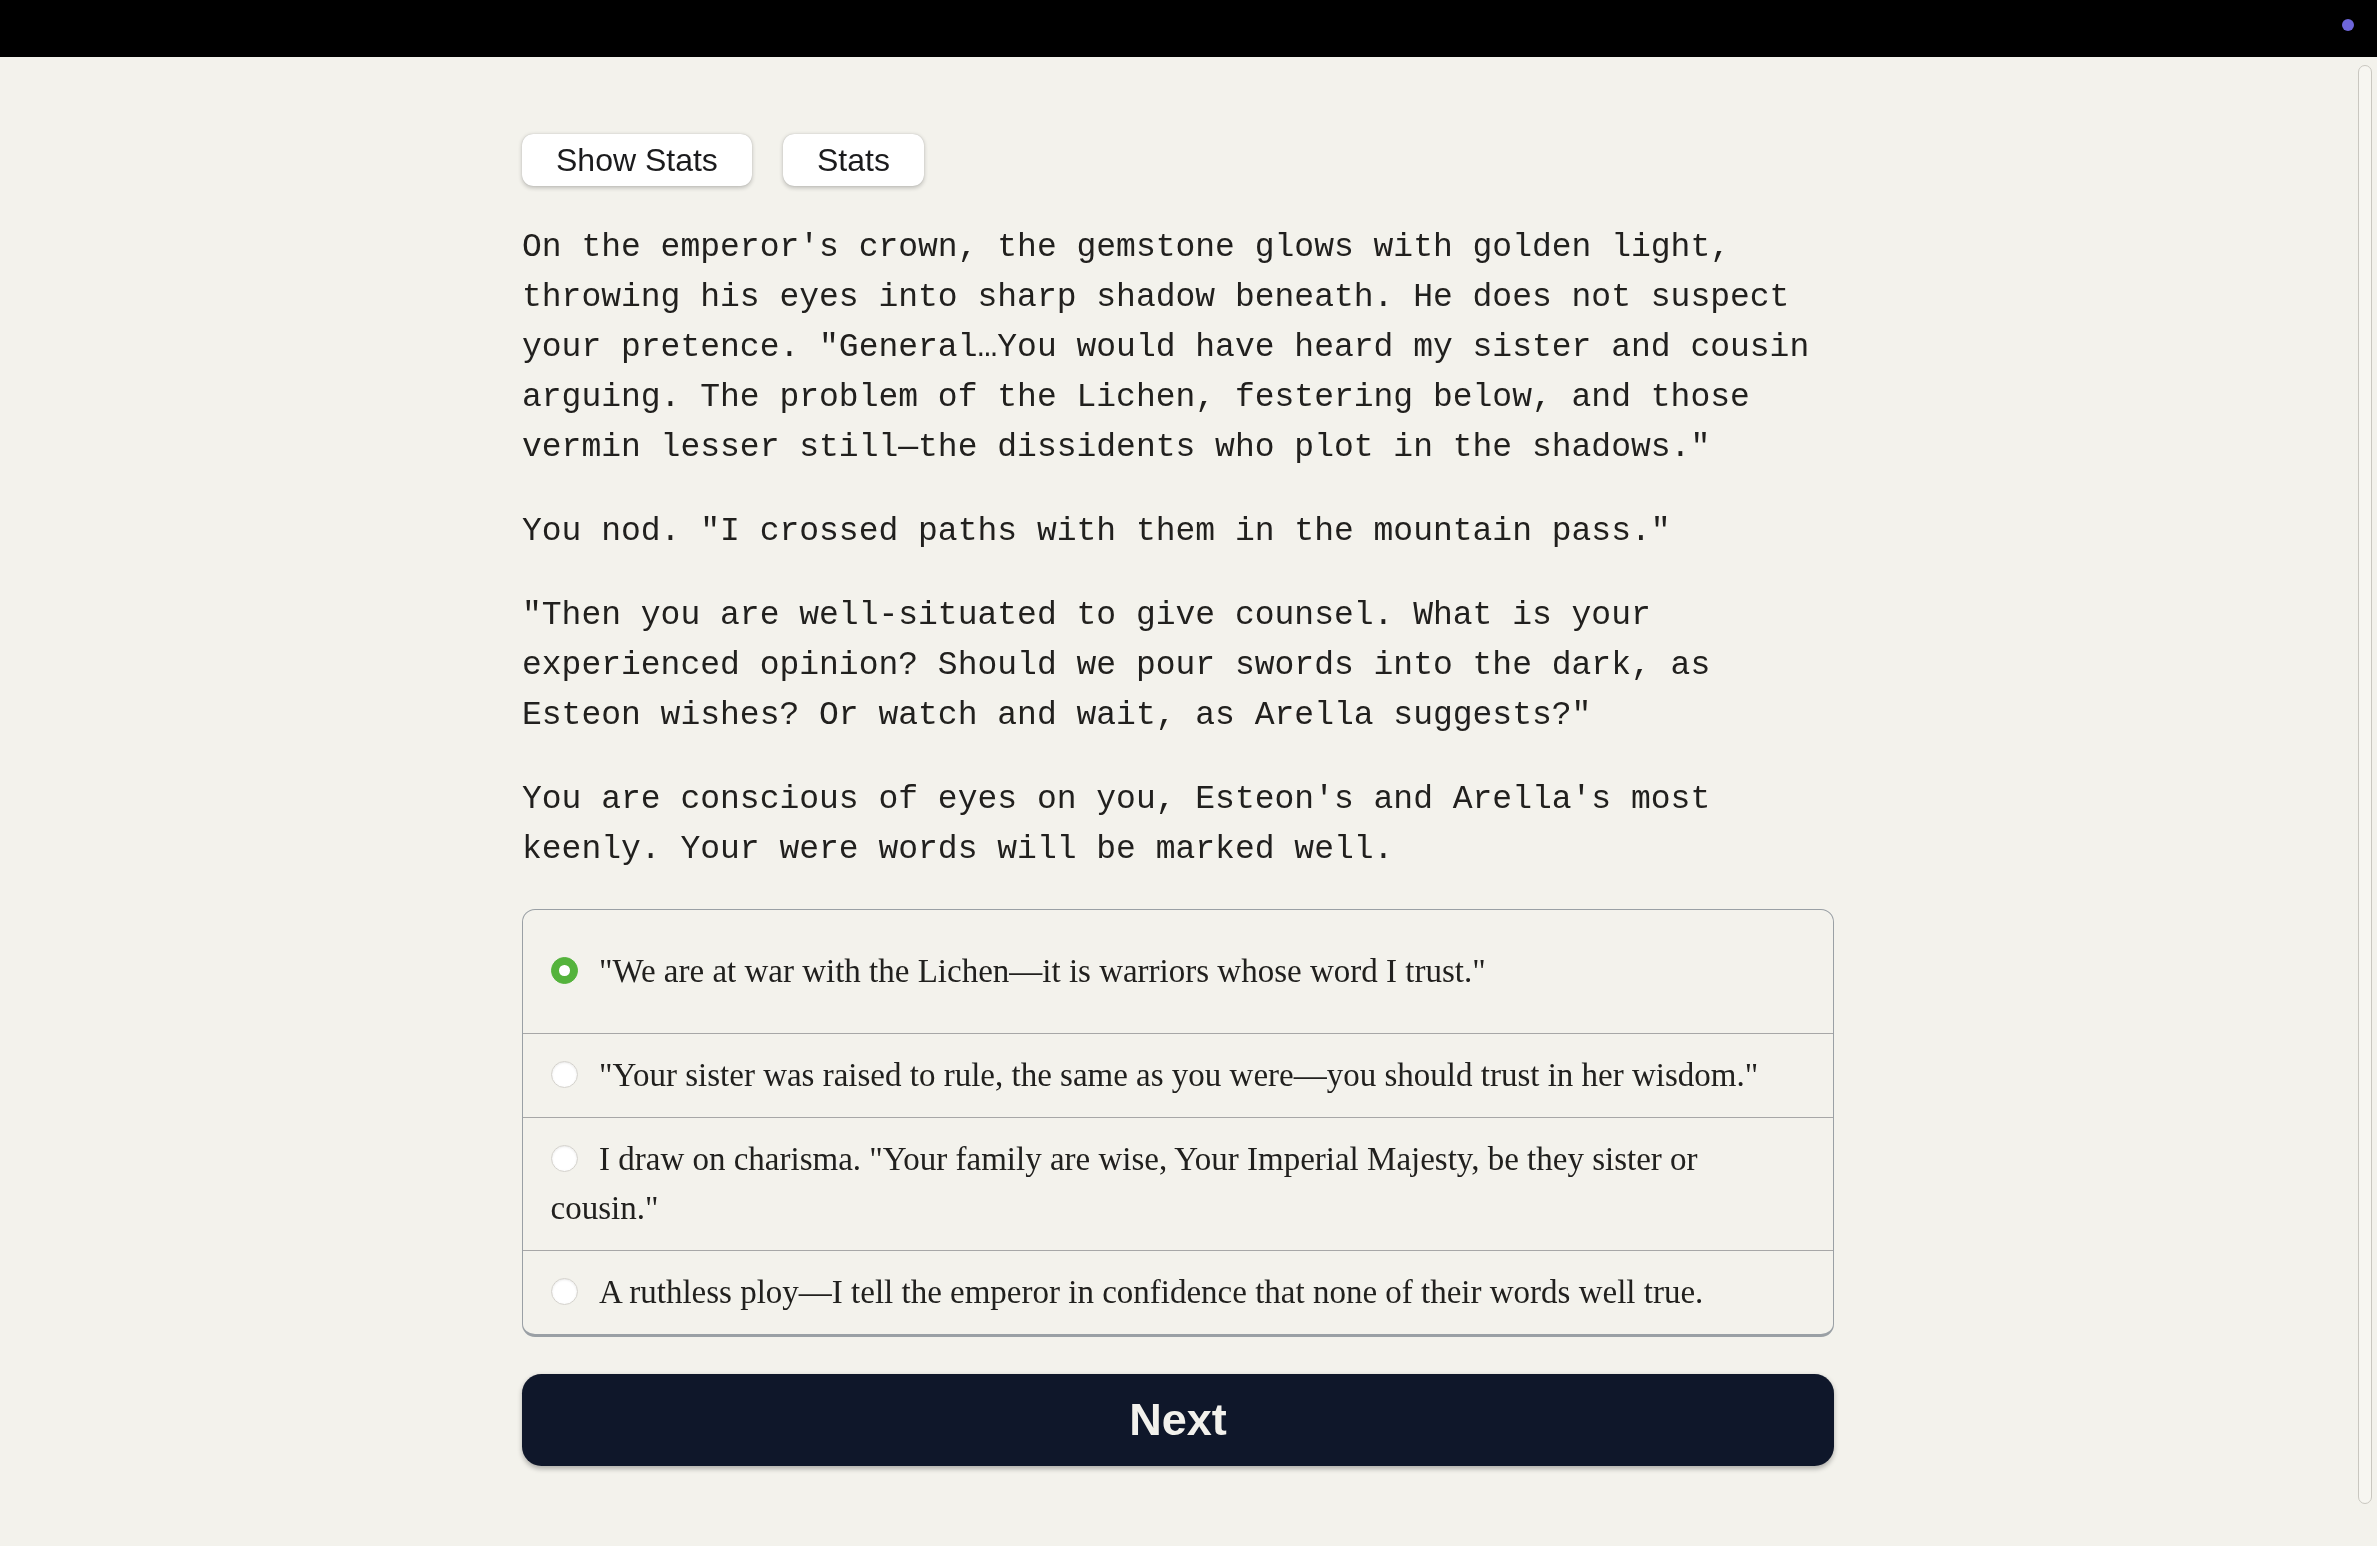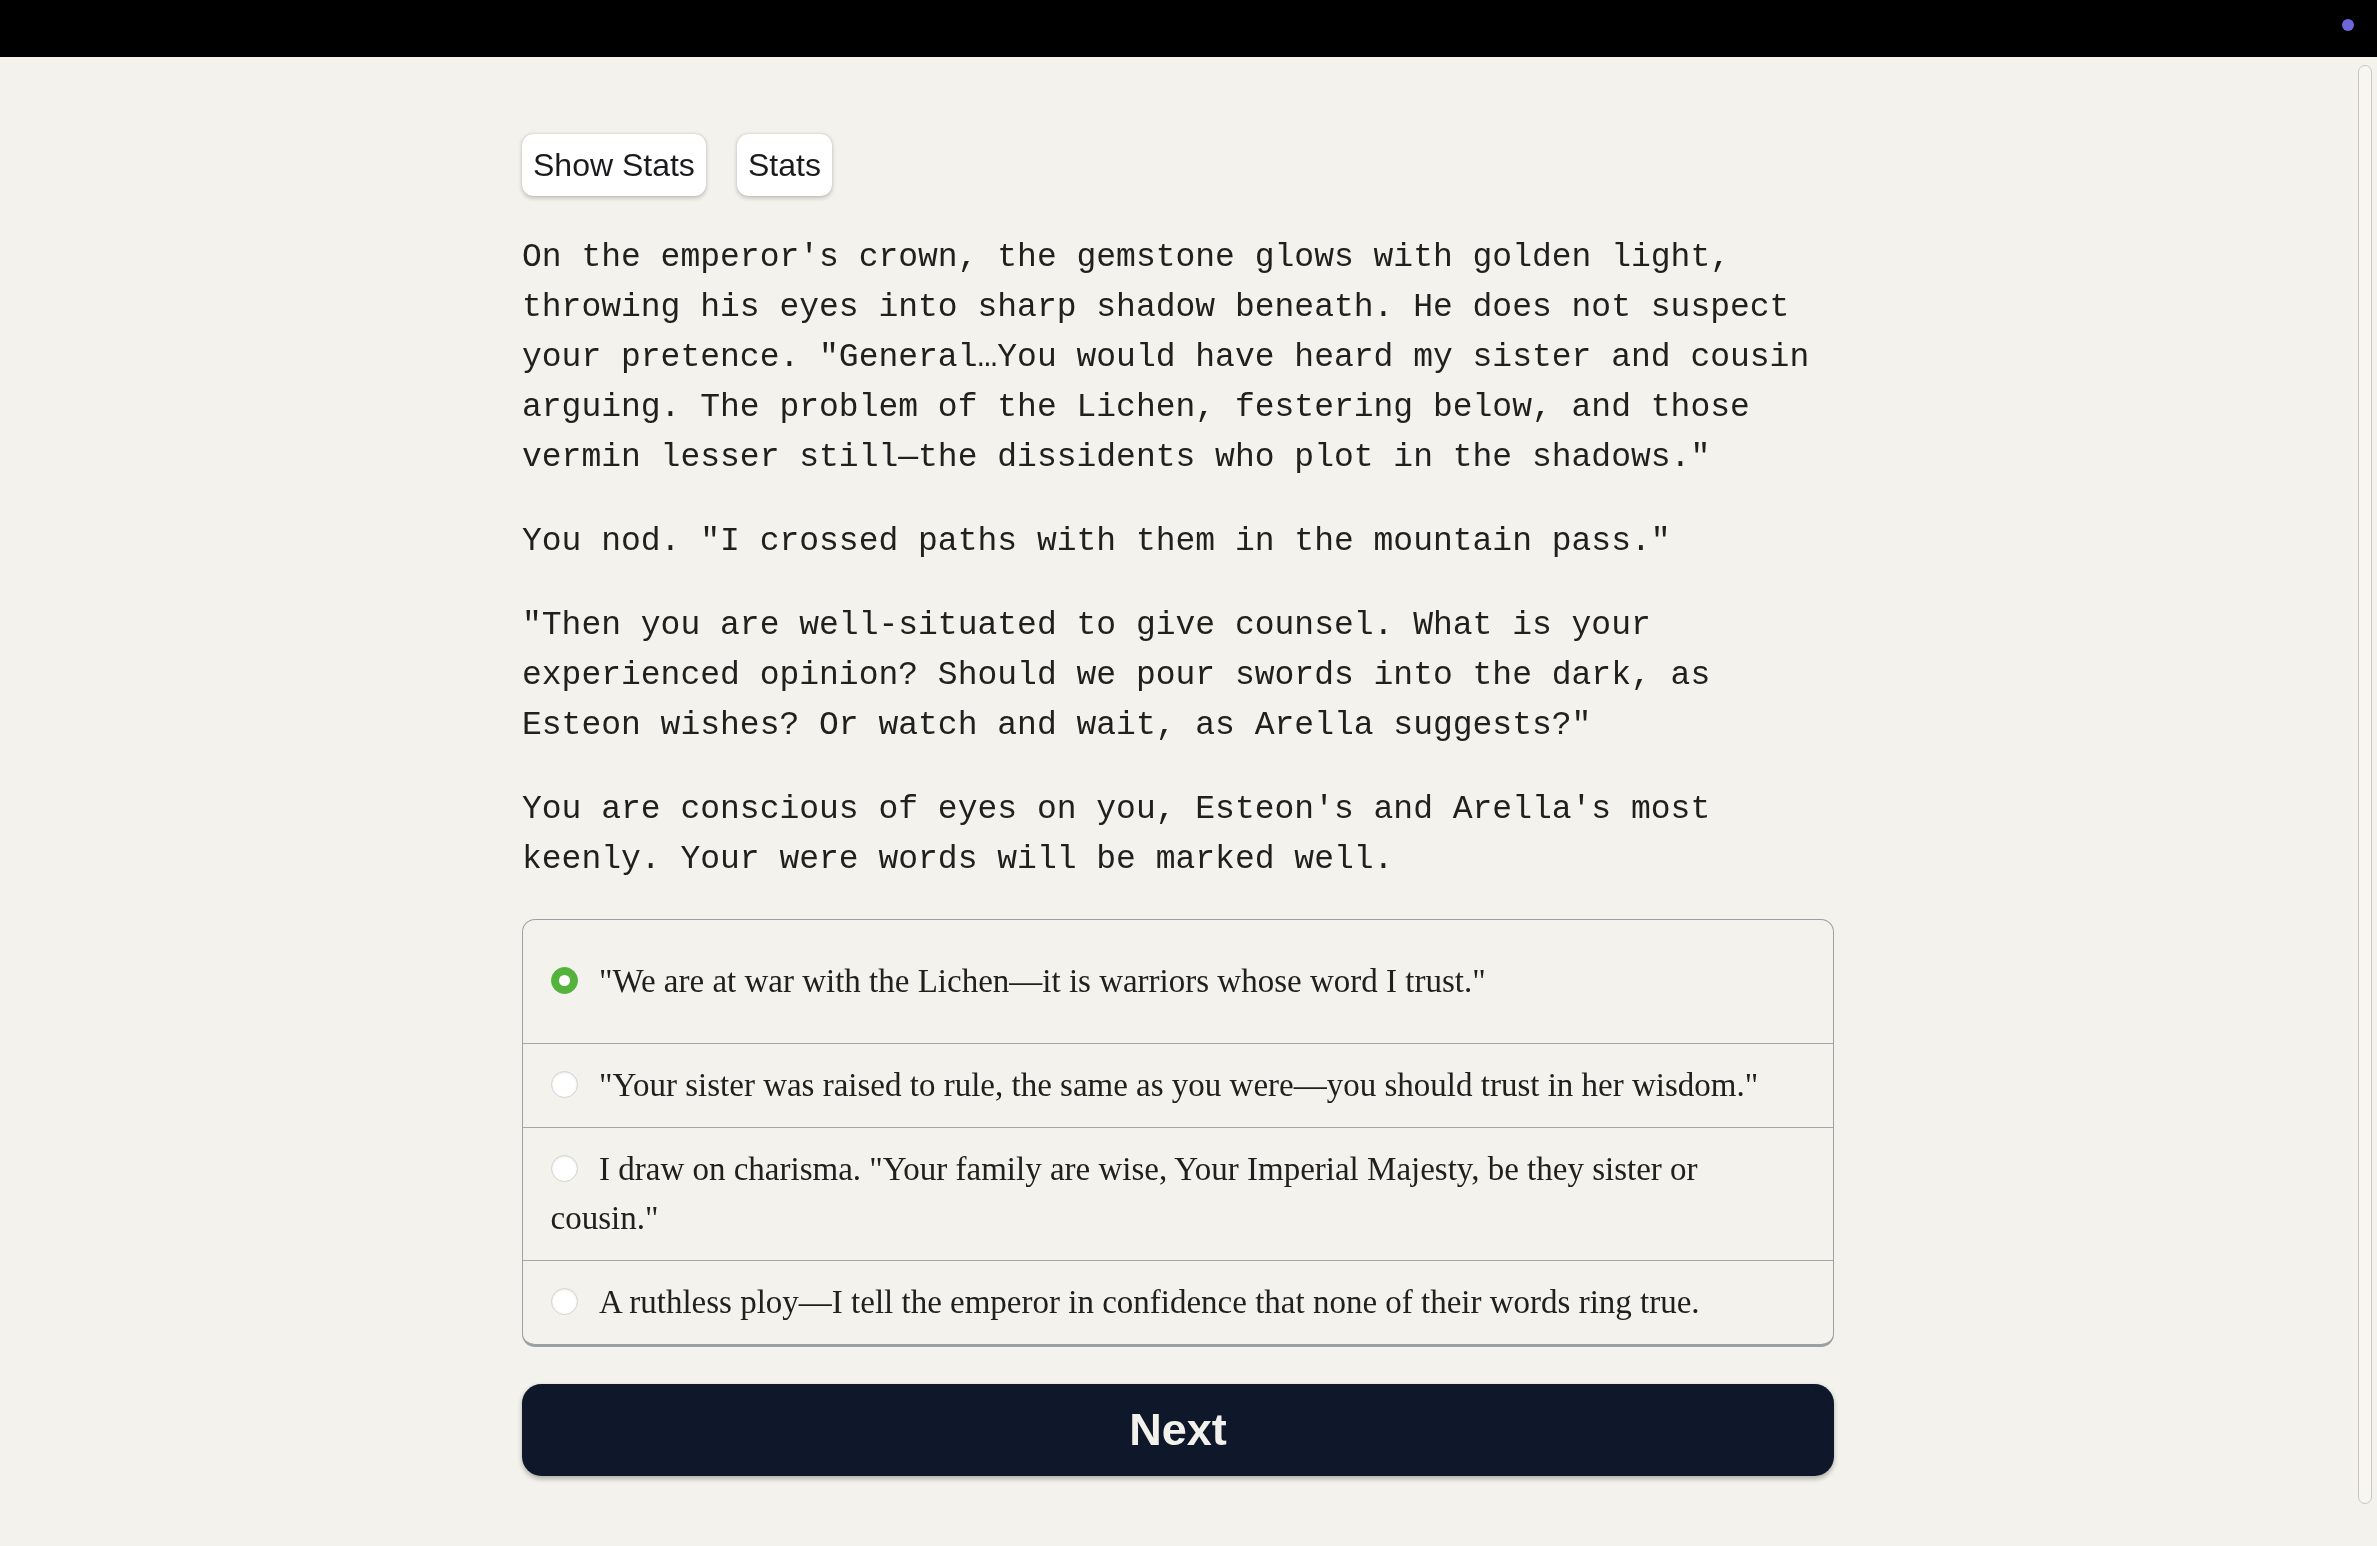--- a/index.html
+++ b/index.html
@@ -19,21 +19,21 @@
     position: absolute; top: 19.4px; right: 22.6px;
     width: 12px; height: 12px; border-radius: 50%;
     background: #6e66da;
   }
   .content {
     position: absolute; top: 57px; left: 522px;
     width: 1312px;
   }
   .toolbar { margin-top: 77px; }
   .toolbar button {
-    height: 62px; padding: 0 11px; margin-right: 27.5px;
+    height: 52px; padding: 0 34px; margin-right: 27.5px;
     background: #ffffff; color: #1b1b1d;
     border: none; border-radius: 11.3px;
     font-family: "Liberation Sans", sans-serif;
     font-size: 32px; line-height: 50px;
     box-shadow: 0 1.6px 4px rgba(0,0,0,0.22), 0 0 0.8px rgba(0,0,0,0.25);
     cursor: pointer;
   }
   .story {
     margin-top: 37px;
     font-family: Liberation Mono, monospace;
@@ -121,21 +121,21 @@
       <p>On the emperor's crown, the gemstone glows with golden light, throwing his eyes into sharp shadow beneath. He does not suspect your pretence. "General…You would have heard my sister and cousin arguing. The problem of the Lichen, festering below, and those vermin lesser still—the dissidents who plot in the shadows."</p>
       <p>You nod. "I crossed paths with them in the mountain pass."</p>
       <p>"Then you are well-situated to give counsel. What is your experienced opinion? Should we pour swords into the dark, as Esteon wishes? Or watch and wait, as Arella suggests?"</p>
       <p>You are conscious of eyes on you, Esteon's and Arella's most keenly. Your were words will be marked well.</p>
     </div>
 
   <div class="choices">
       <label class="option"><span class="radio selected"></span><span>"We are at war with the Lichen—it is warriors whose word I trust."</span></label>
       <label class="option"><span class="radio"></span><span>"Your sister was raised to rule, the same as you were—you should trust in her wisdom."</span></label>
       <label class="option"><span class="radio"></span><span>I draw on charisma. "Your family are wise, Your Imperial Majesty, be they sister or cousin."</span></label>
-      <label class="option"><span class="radio"></span><span>A ruthless ploy—I tell the emperor in confidence that none of their words ring true.</span></label>
+      <label class="option"><span class="radio"></span><span>A ruthless ploy—I tell the emperor in confidence that none of their words well true.</span></label>
     </div>
 
   <button class="next-btn">Next</button>
 
 </div>
 
 <div class="scrollbar-thumb"></div>
 
 
 </body></html>

